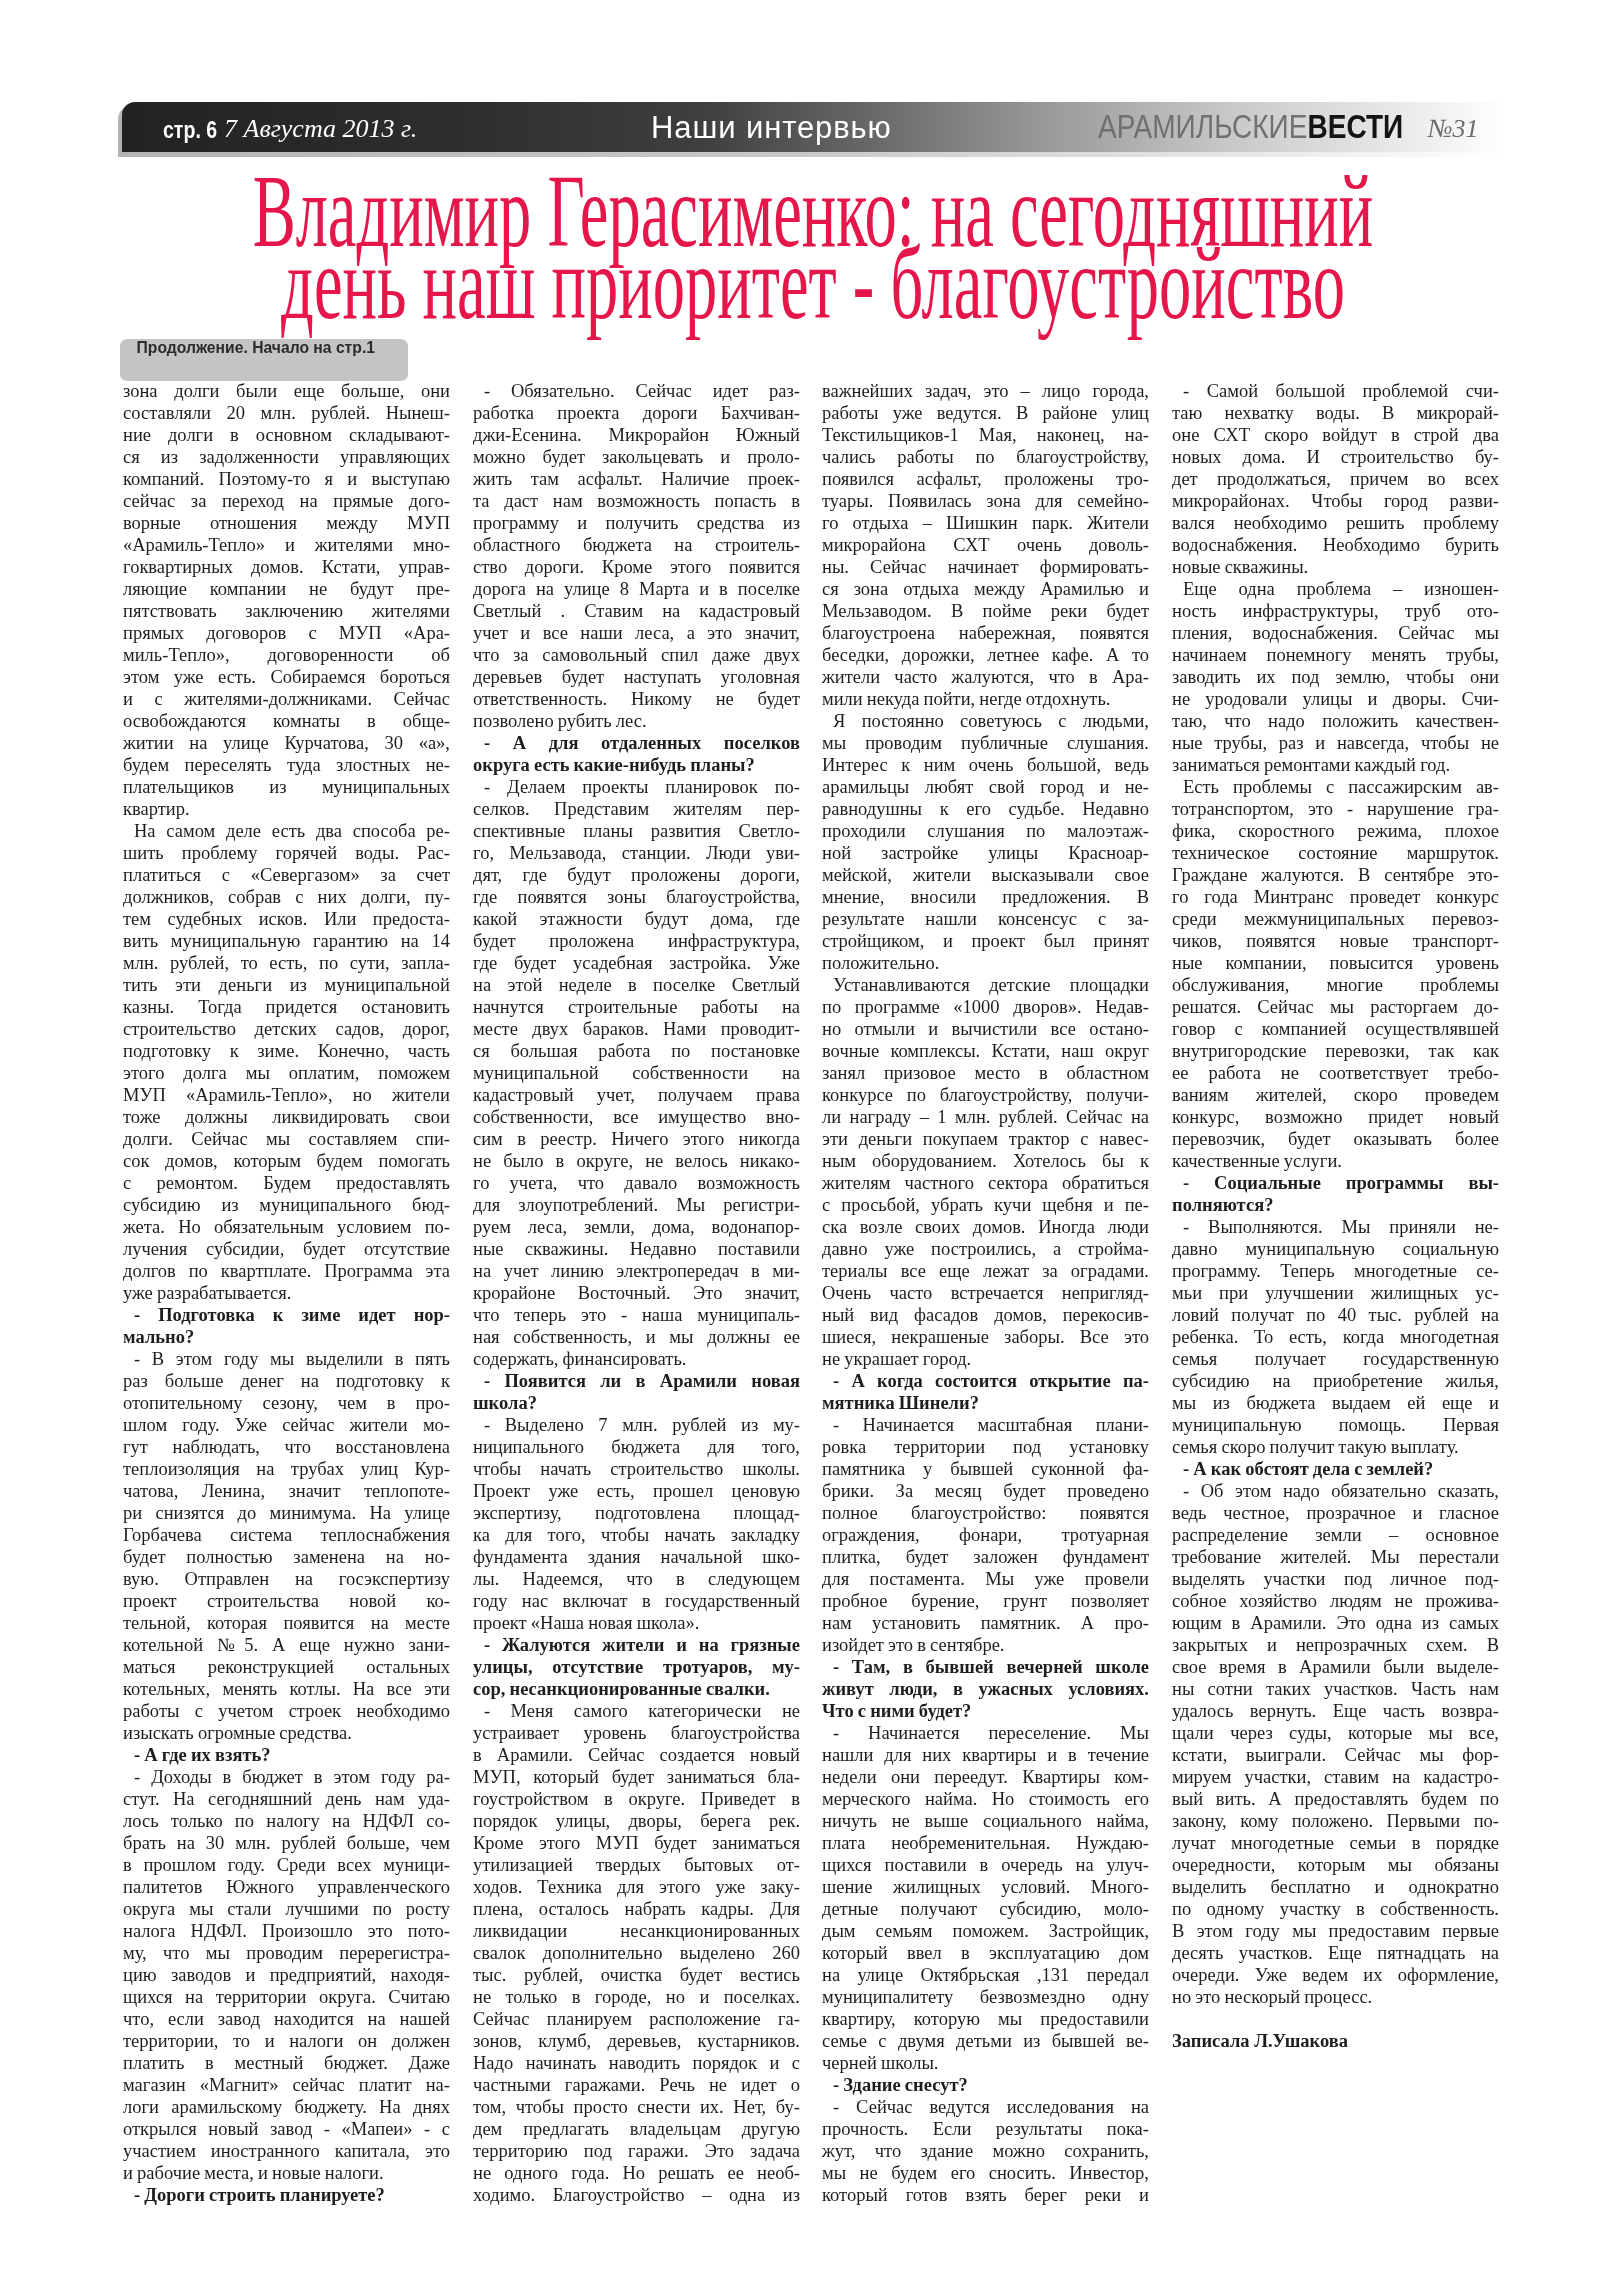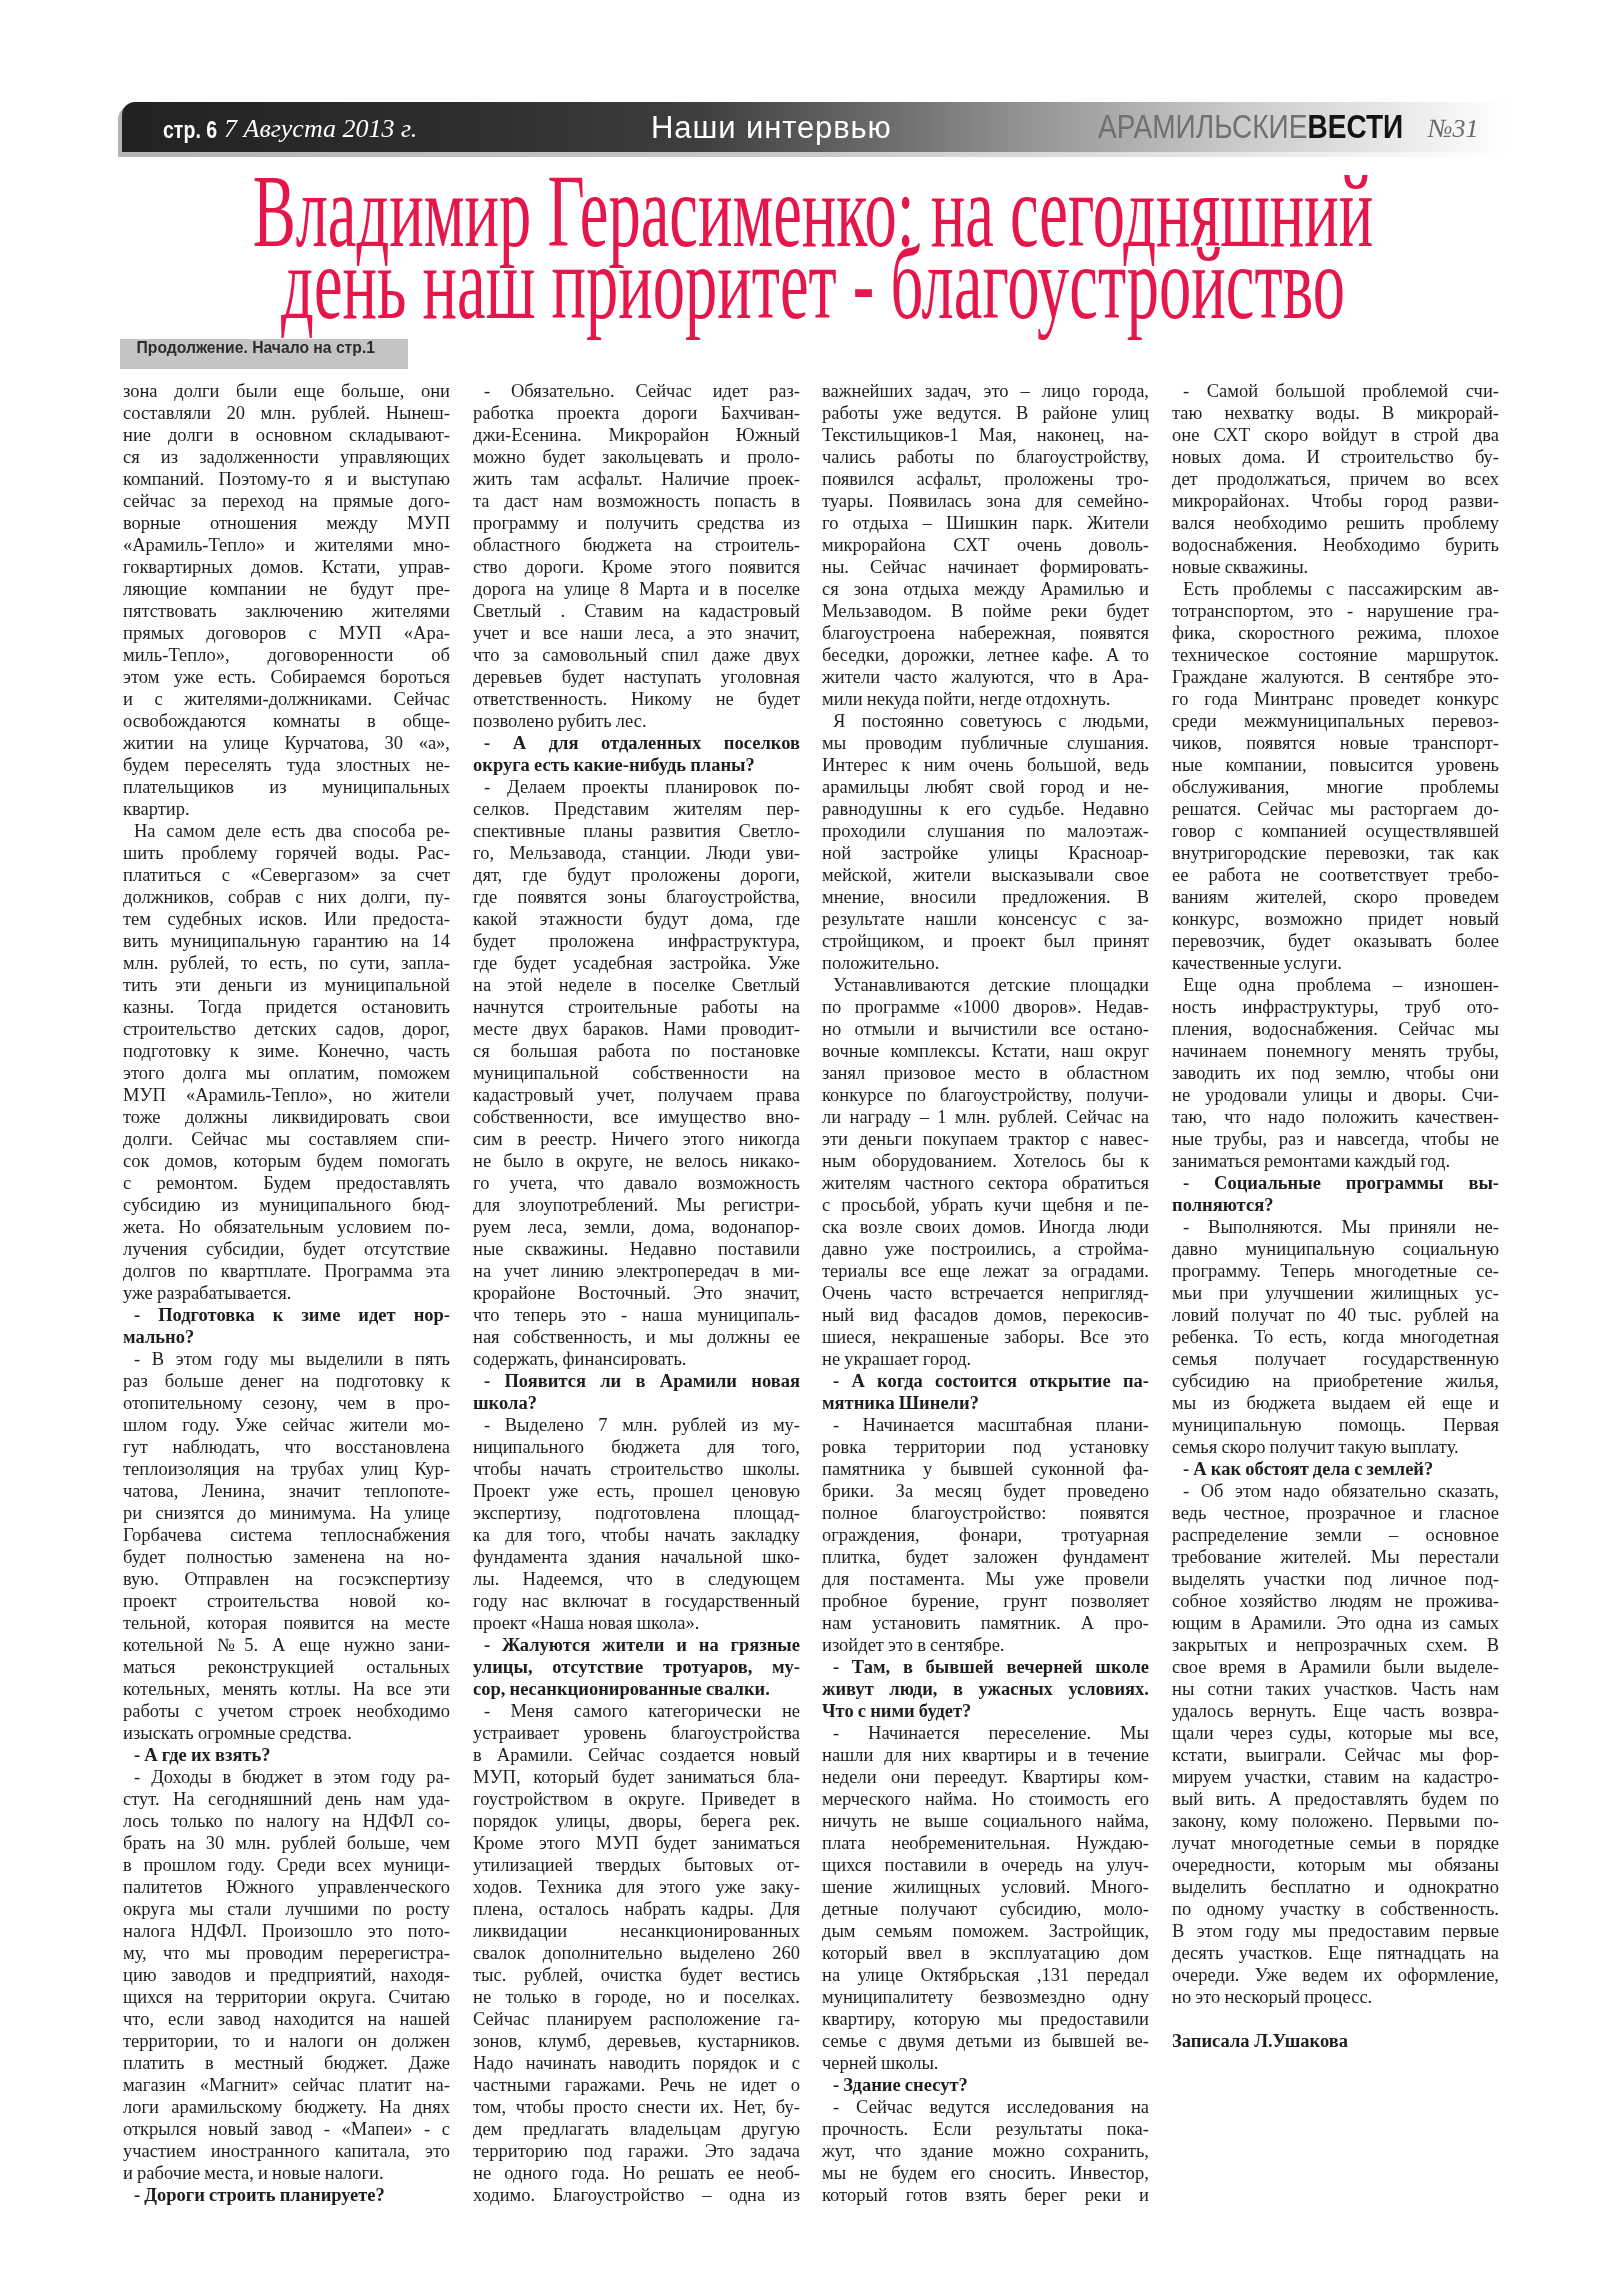--- a/index.html
+++ b/index.html
@@ -21,22 +21,22 @@
   .brand .bold { color: #141414; font-weight: bold; }
   .issue-no { left: 1428px; top: 114px; font: italic 26px "Liberation Serif", serif; color: #6a6a6a; }
 
   .title-line { position: absolute; left: 813px; width: 0; height: 104px; }
   .title-line span { position: absolute; left: 0; top: 0; white-space: nowrap;
     font: 104px/104px "Liberation Serif", serif; color: #e5164a;
     transform: translateX(-50%) scaleX(0.62); transform-origin: center center; }
   .t1 { top: 159px; }
   .t2 { top: 231px; }
 
-  .cont-note { position: absolute; left: 120px; top: 339px; width: 288px; height: 30px;
-    background: #c4c4c4; }
+  .cont-note { position: absolute; left: 120px; top: 339px; width: 288px; height: 42px;
+    background: #c4c4c4; border-radius: 7px; }
   .cont-note span { position: absolute; left: 16.6px; top: 0; line-height: 30px;
     font: bold 15.7px "Liberation Sans", sans-serif; color: #2b2b2b; white-space: nowrap; }
 
   .col { position: absolute; top: 380px; width: 327px; color: #1e1e1e;
     font-family: "Liberation Serif", serif; font-size: 18.5px; }
   .line { height: 22px; line-height: 22px; text-align: justify; text-align-last: justify;
     word-spacing: -0.5px; overflow: visible; }
   .line.end { text-align-last: left; }
   .line.first { text-indent: 11px; }
   .q .line { font-weight: bold; }
@@ -371,49 +371,49 @@
       <div class="line">таю нехватку воды. В микрорай-</div>
       <div class="line">оне СХТ скоро войдут в строй два</div>
       <div class="line">новых дома. И строительство бу-</div>
       <div class="line">дет продолжаться, причем во всех</div>
       <div class="line">микрорайонах. Чтобы город разви-</div>
       <div class="line">вался необходимо решить проблему</div>
       <div class="line">водоснабжения. Необходимо бурить</div>
       <div class="line end">новые скважины.</div>
     </div>
     <div class="txt">
+      <div class="line first">Еще одна проблема – изношен-</div>
+      <div class="line">ность инфраструктуры, труб ото-</div>
+      <div class="line">пления, водоснабжения. Сейчас мы</div>
+      <div class="line">начинаем понемногу менять трубы,</div>
+      <div class="line">заводить их под землю, чтобы они</div>
+      <div class="line">не уродовали улицы и дворы. Счи-</div>
+      <div class="line">таю, что надо положить качествен-</div>
+      <div class="line">ные трубы, раз и навсегда, чтобы не</div>
+      <div class="line end">заниматься ремонтами каждый год.</div>
+    </div>
+    <div class="txt">
       <div class="line first">Есть проблемы с пассажирским ав-</div>
       <div class="line">тотранспортом, это - нарушение гра-</div>
       <div class="line">фика, скоростного режима, плохое</div>
       <div class="line">техническое состояние маршруток.</div>
       <div class="line">Граждане жалуются. В сентябре это-</div>
       <div class="line">го года Минтранс проведет конкурс</div>
       <div class="line">среди межмуниципальных перевоз-</div>
       <div class="line">чиков, появятся новые транспорт-</div>
       <div class="line">ные компании, повысится уровень</div>
       <div class="line">обслуживания, многие проблемы</div>
       <div class="line">решатся. Сейчас мы расторгаем до-</div>
       <div class="line">говор с компанией осуществлявшей</div>
       <div class="line">внутригородские перевозки, так как</div>
       <div class="line">ее работа не соответствует требо-</div>
       <div class="line">ваниям жителей, скоро проведем</div>
       <div class="line">конкурс, возможно придет новый</div>
       <div class="line">перевозчик, будет оказывать более</div>
       <div class="line end">качественные услуги.</div>
-    </div>
-    <div class="txt">
-      <div class="line first">Еще одна проблема – изношен-</div>
-      <div class="line">ность инфраструктуры, труб ото-</div>
-      <div class="line">пления, водоснабжения. Сейчас мы</div>
-      <div class="line">начинаем понемногу менять трубы,</div>
-      <div class="line">заводить их под землю, чтобы они</div>
-      <div class="line">не уродовали улицы и дворы. Счи-</div>
-      <div class="line">таю, что надо положить качествен-</div>
-      <div class="line">ные трубы, раз и навсегда, чтобы не</div>
-      <div class="line end">заниматься ремонтами каждый год.</div>
     </div>
     <div class="q">
       <div class="line first">- Социальные программы вы-</div>
       <div class="line end">полняются?</div>
     </div>
     <div class="txt">
       <div class="line first">- Выполняются. Мы приняли не-</div>
       <div class="line">давно муниципальную социальную</div>
       <div class="line">программу. Теперь многодетные се-</div>
       <div class="line">мьи при улучшении жилищных ус-</div>

